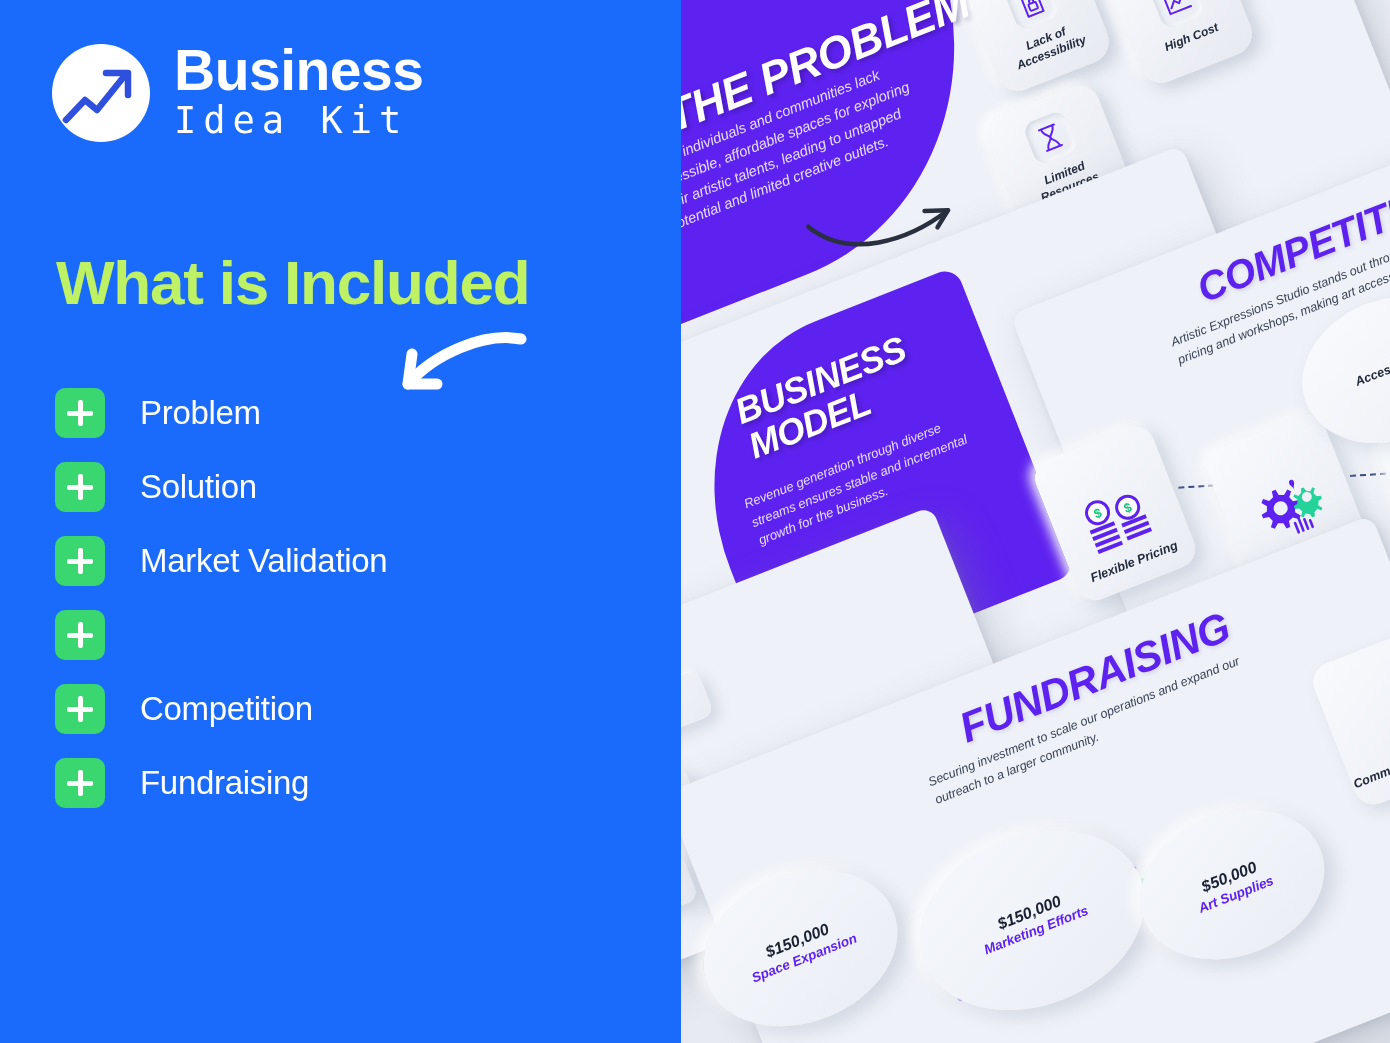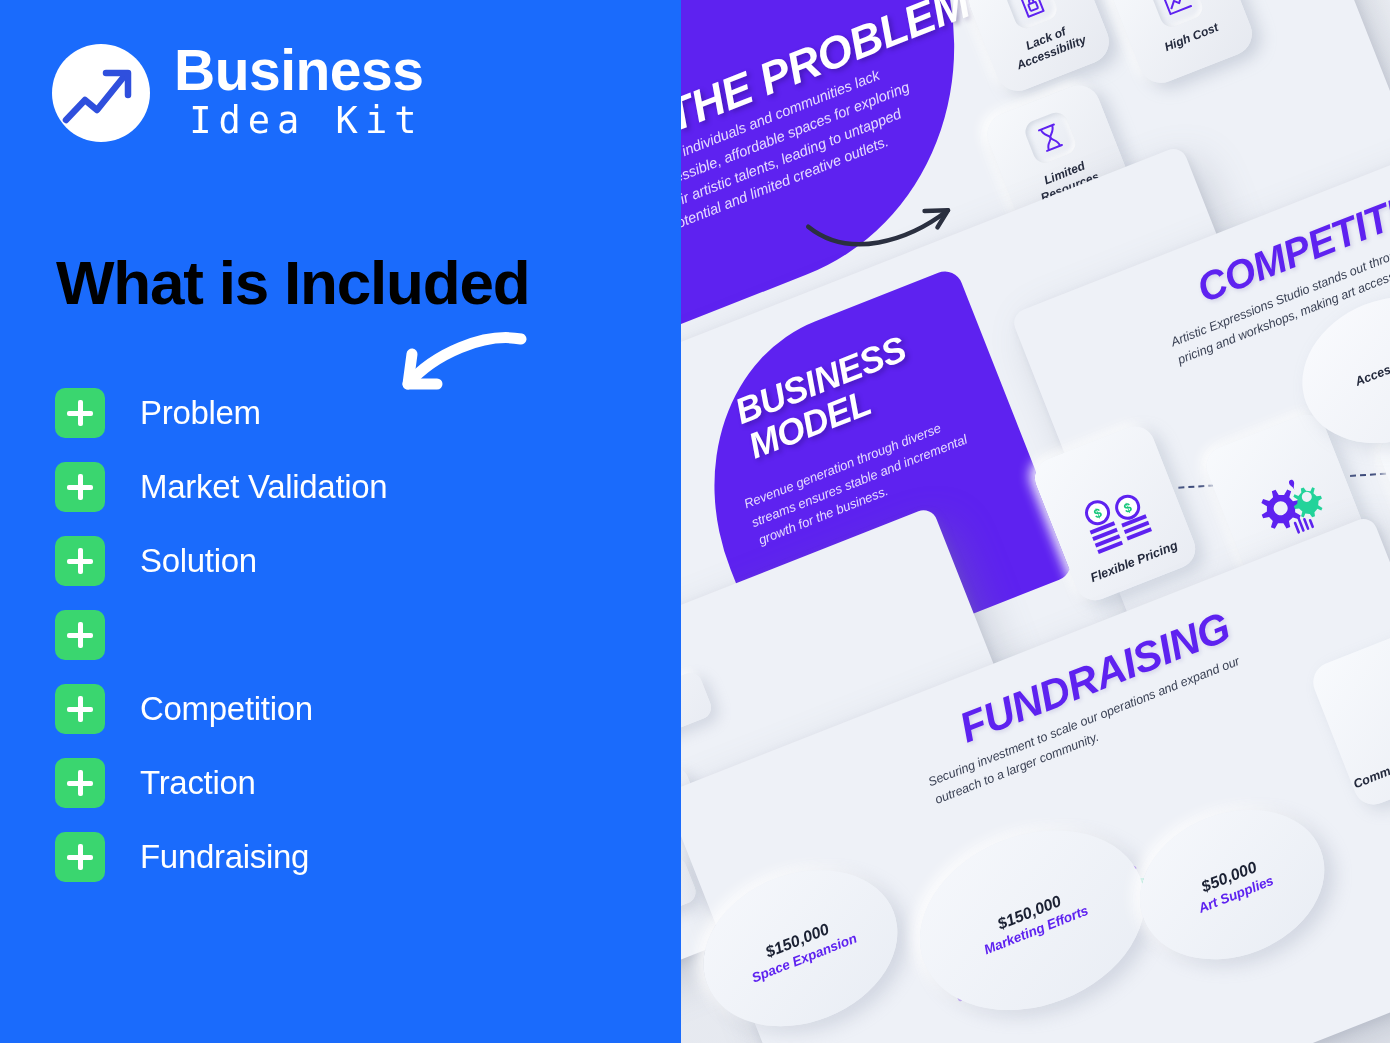--- a/index.html
+++ b/index.html
@@ -24,27 +24,27 @@
   }
   #logo-mark svg{position:absolute;left:0;top:0;}
   #logo-words{ margin-left:24px; }
   #logo-title{
     font-size:57px; font-weight:700; color:#ffffff; letter-spacing:-0.5px;
     line-height:0.95; white-space:nowrap;
   }
   #logo-sub{
     font-family:"DejaVu Sans Mono", monospace;
     font-size:37px; color:#ffffff; letter-spacing:7px; line-height:1.18;
-    white-space:nowrap; margin-top:2px;text-align:right;
+    white-space:nowrap; margin-top:2px;
   }
 
   
   #panel-heading{
     position:absolute; left:56px; top:247px;
-    font-size:62px; font-weight:700; color:#000000; letter-spacing:-1.2px;
+    font-size:62px; font-weight:700; color:#bef264; letter-spacing:-1.2px;
     white-space:nowrap;
   }
 
   
   #curve-arrow{ position:absolute; left:388px; top:322px; }
 
   
   #feature-list{ position:absolute; left:55px; top:388px; width:560px; }
   .feature-row{
     display:flex; align-items:center; height:50px; margin-bottom:24px;
@@ -443,35 +443,31 @@
     <path d="M20 62 L24 32 M20 62 L49 62" stroke="#ffffff" stroke-width="11" fill="none" stroke-linecap="round"></path>
   </svg>
 
   <div id="feature-list">
     <div class="feature-row">
       <div class="plus-badge"></div>
       <div class="feature-label">Problem</div>
     </div>
     <div class="feature-row">
       <div class="plus-badge"></div>
+      <div class="feature-label">Solution</div>
+    </div>
+    <div class="feature-row">
+      <div class="plus-badge"></div>
       <div class="feature-label">Market Validation</div>
     </div>
     <div class="feature-row">
       <div class="plus-badge"></div>
-      <div class="feature-label">Solution</div>
-    </div>
-    <div class="feature-row">
-      <div class="plus-badge"></div>
     </div>
     <div class="feature-row">
       <div class="plus-badge"></div>
       <div class="feature-label">Competition</div>
     </div>
     <div class="feature-row">
       <div class="plus-badge"></div>
-      <div class="feature-label">Traction</div>
-    </div>
-    <div class="feature-row">
-      <div class="plus-badge"></div>
       <div class="feature-label">Fundraising</div>
     </div>
   </div>
 </div>
 
 </body></html>

